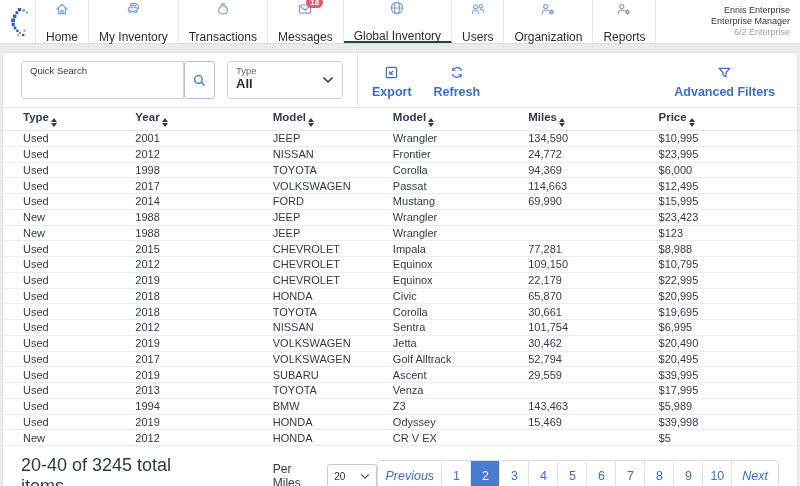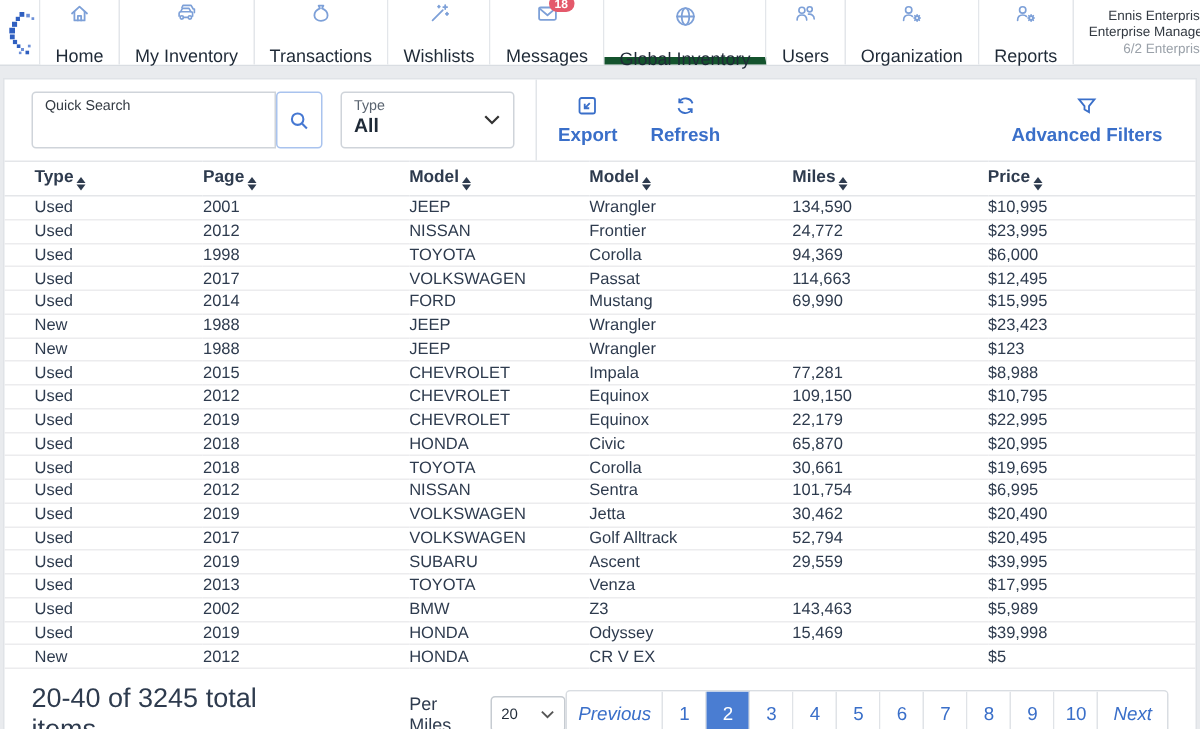--- a/index.html
+++ b/index.html
@@ -16,37 +16,37 @@
     display:flex; align-items:stretch;
   }
   .logo-cell { width:36px; display:flex; align-items:center; justify-content:center; border-right:1px solid #e3e6ea; }
   .tab {
     display:flex; flex-direction:column; align-items:center; justify-content:center;
     padding:3px 10px 2px; border-right:1px solid #e3e6ea; cursor:pointer;
     position:relative; gap:13px; background:#fff;
   }
   .tab .ticon { height:16px; display:flex; align-items:flex-end; position:relative; }
   .tab .tlabel { font-size:12px; color:#1f2a37; white-space:nowrap; }
-  .tab.active { border-bottom:5px solid #14532d;justify-content:space-between; }
+  .tab.active { border-bottom:2px solid #14532d; }
   .badge {
     position:absolute; top:-4px; left:9px;
     background:#e4596b; color:#fff; font-size:8px; font-weight:bold;
     border-radius:7px; padding:1px 4px; line-height:9px;
   }
   .nav-spacer { flex:1; }
   .account {
     display:flex; flex-direction:column; justify-content:center; text-align:right;
     font-size:9px; line-height:11px; color:#333a42; padding:0 10px; white-space:nowrap;
   }
   .account .muted { color:#9aa1a9; }
   
   .card {
     margin:8px 2px 0; background:#fff; border:1px solid #e0e3e7;
   }
-  .filterbar { display:flex; align-items:center; padding:8px 18px; }
+  .filterbar { display:flex; align-items:flex-end; padding:8px 18px; }
   .qs-box {
     width:163px; height:38px; border:1px solid #cfd4da; border-radius:3px 0 0 3px;
     padding:3px 8px 0; position:relative; background:#fff;
   }
   .qs-box label { font-size:9.5px; color:#333a42; display:block; }
   .qs-box input { border:none; outline:none; width:100%; font-size:12px; font-family:inherit; color:#1f2a37; }
   .qs-btn {
     width:31px; height:38px; border:1px solid #a9c3ee; border-radius:3px;
     background:#fff; display:flex; align-items:center; justify-content:center; cursor:pointer;
   }
@@ -154,31 +154,20 @@
         <span class="ticon">
           <svg width="16" height="16" viewBox="0 0 16 16" fill="none" stroke="#7da0d8" stroke-width="1.2" stroke-linecap="round" stroke-linejoin="round">
             <path d="M6.4 2.8 H9.6 L8.7 4.6 C10.9 5.5 12.4 7.4 12.4 9.4 C12.4 11.5 10.4 12.9 8 12.9 C5.6 12.9 3.6 11.5 3.6 9.4 C3.6 7.4 5.1 5.5 7.3 4.6 Z"></path>
           </svg>
         </span>
         <span class="tlabel">Transactions</span>
       </div>
       <div class="tab">
         <span class="ticon">
           <svg width="16" height="16" viewBox="0 0 16 16" fill="none" stroke="#7da0d8" stroke-width="1.2" stroke-linecap="round" stroke-linejoin="round">
-            <path d="M3.4 12.6 L10.2 5.8"></path>
-            <path d="M11.8 2.4 V5 M10.5 3.7 H13.1"></path>
-            <path d="M13 7.4 V9 M12.2 8.2 H13.8"></path>
-            <path d="M7.6 2.8 V4 M7 3.4 H8.2"></path>
-          </svg>
-        </span>
-        <span class="tlabel">Wishlists</span>
-      </div>
-      <div class="tab">
-        <span class="ticon">
-          <svg width="16" height="16" viewBox="0 0 16 16" fill="none" stroke="#7da0d8" stroke-width="1.2" stroke-linecap="round" stroke-linejoin="round">
             <rect x="2.4" y="4" width="11.2" height="8.2" rx="1"></rect>
             <path d="M2.6 4.6 L8 9.2 L13.4 4.6"></path>
           </svg>
           <span class="badge">18</span>
         </span>
         <span class="tlabel">Messages</span>
       </div>
       <div class="tab active">
         <span class="ticon">
           <svg width="16" height="16" viewBox="0 0 16 16" fill="none" stroke="#7da0d8" stroke-width="1.2" stroke-linecap="round" stroke-linejoin="round">
@@ -295,21 +284,21 @@
         <col class="c4">
         <col class="c5">
         <col class="c6">
       </colgroup>
     <thead>
         <tr id="thead-row">
           <th><span>Type</span><span class="sort">
               <i class="up"></i>
               <i class="down"></i>
             </span></th>
-          <th><span>Page</span><span class="sort">
+          <th><span>Year</span><span class="sort">
               <i class="up"></i>
               <i class="down"></i>
             </span></th>
           <th><span>Model</span><span class="sort">
               <i class="up"></i>
               <i class="down"></i>
             </span></th>
           <th><span>Model</span><span class="sort">
               <i class="up"></i>
               <i class="down"></i>
@@ -456,21 +445,21 @@
         <tr>
           <td>Used</td>
           <td>2013</td>
           <td>TOYOTA</td>
           <td>Venza</td>
           <td></td>
           <td>$17,995</td>
         </tr>
         <tr>
           <td>Used</td>
-          <td>2002</td>
+          <td>1994</td>
           <td>BMW</td>
           <td>Z3</td>
           <td>143,463</td>
           <td>$5,989</td>
         </tr>
         <tr>
           <td>Used</td>
           <td>2019</td>
           <td>HONDA</td>
           <td>Odyssey</td>

